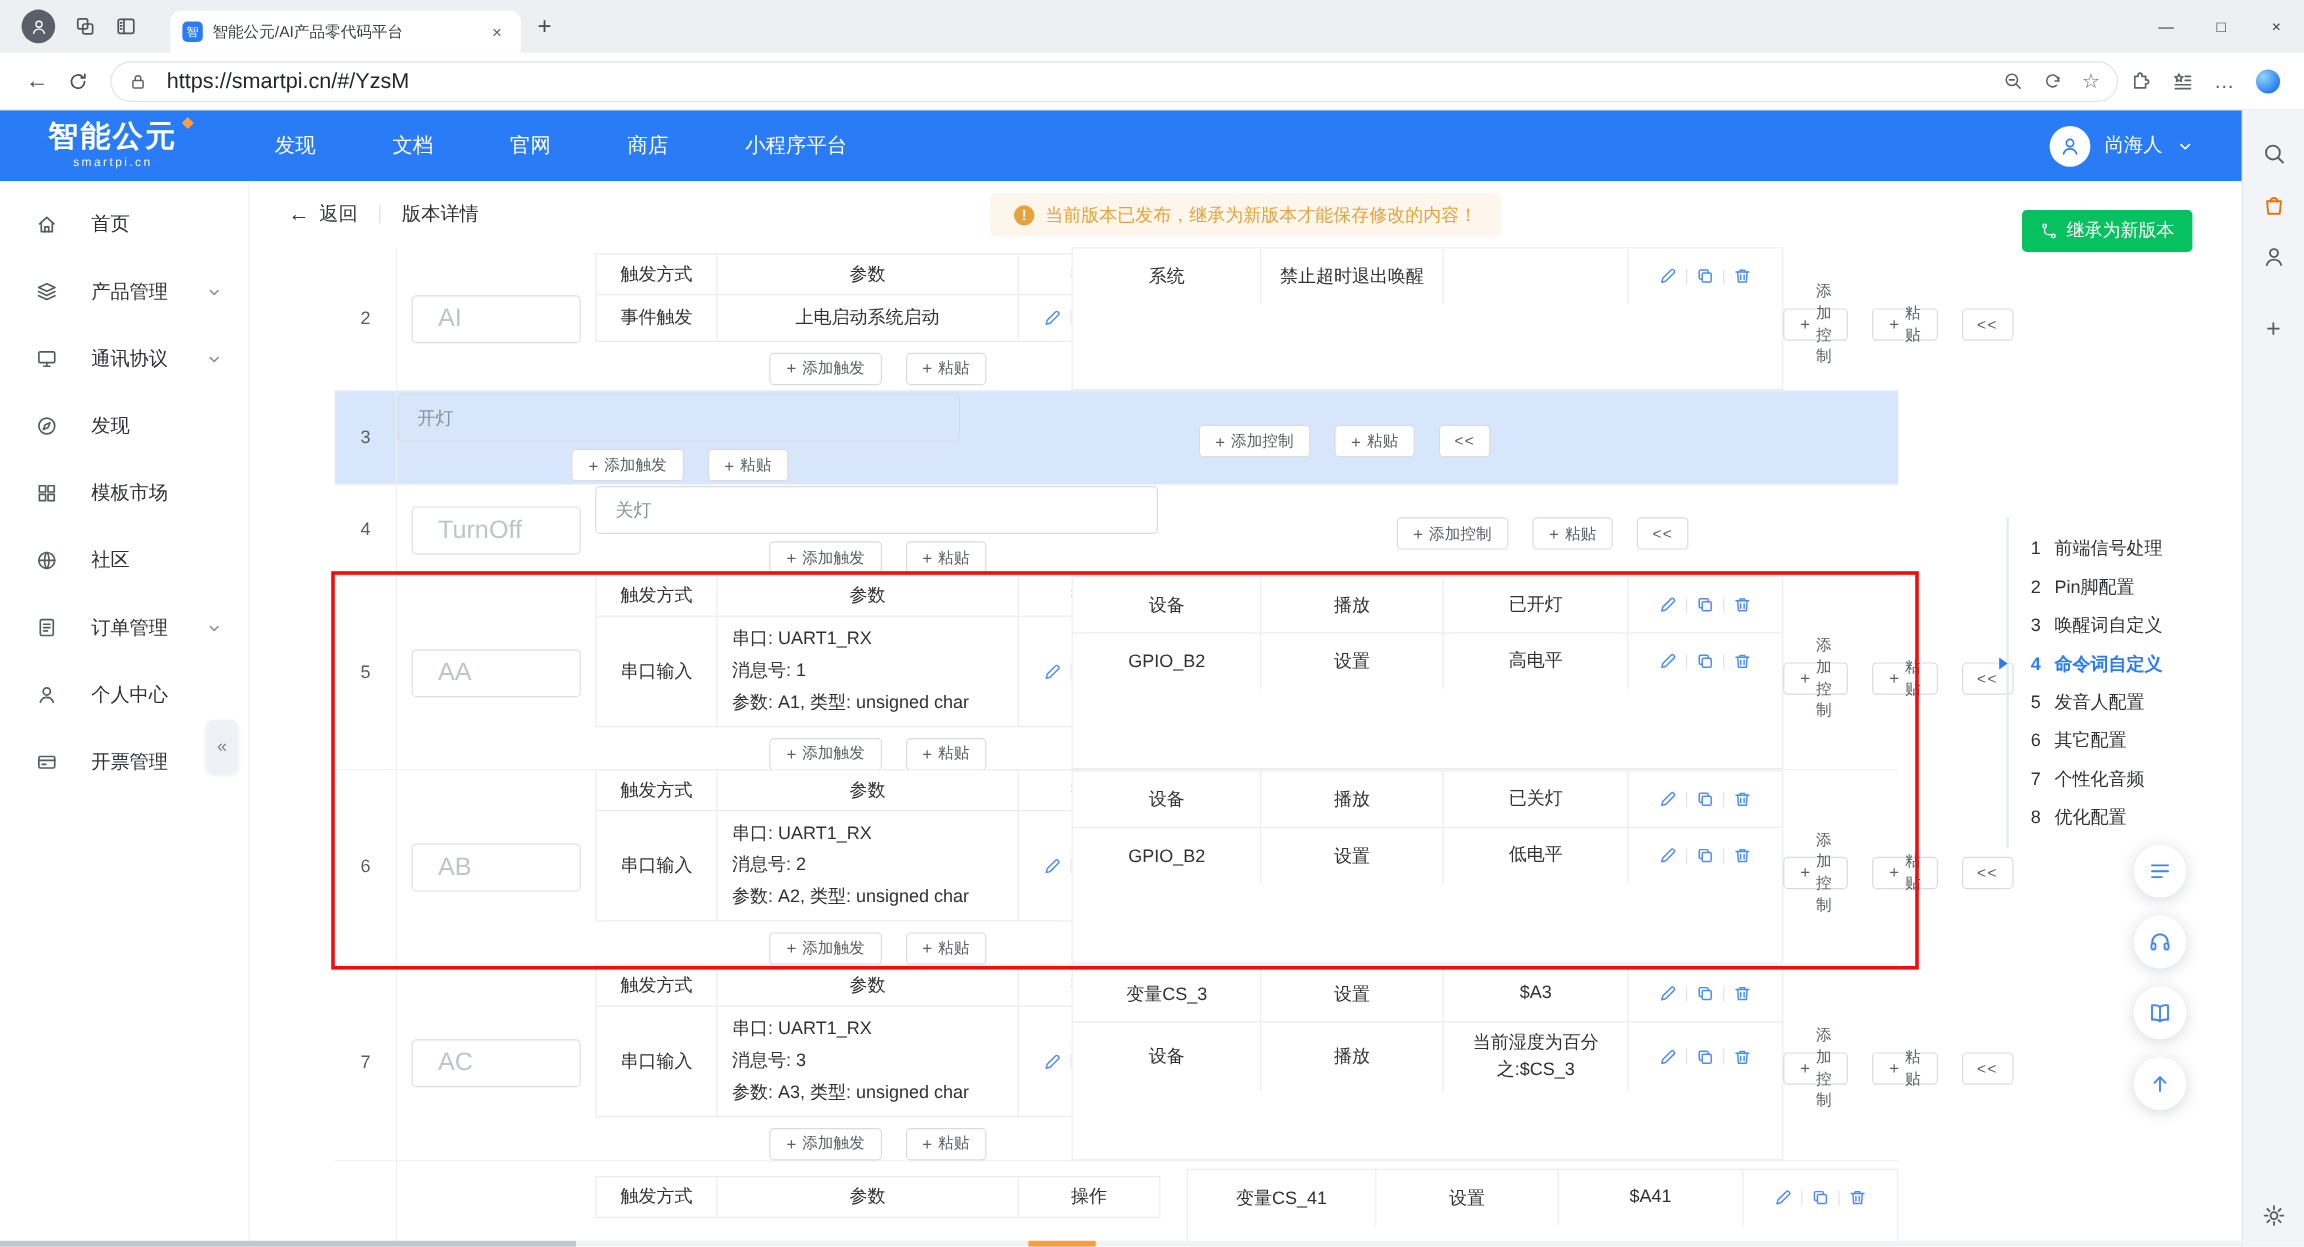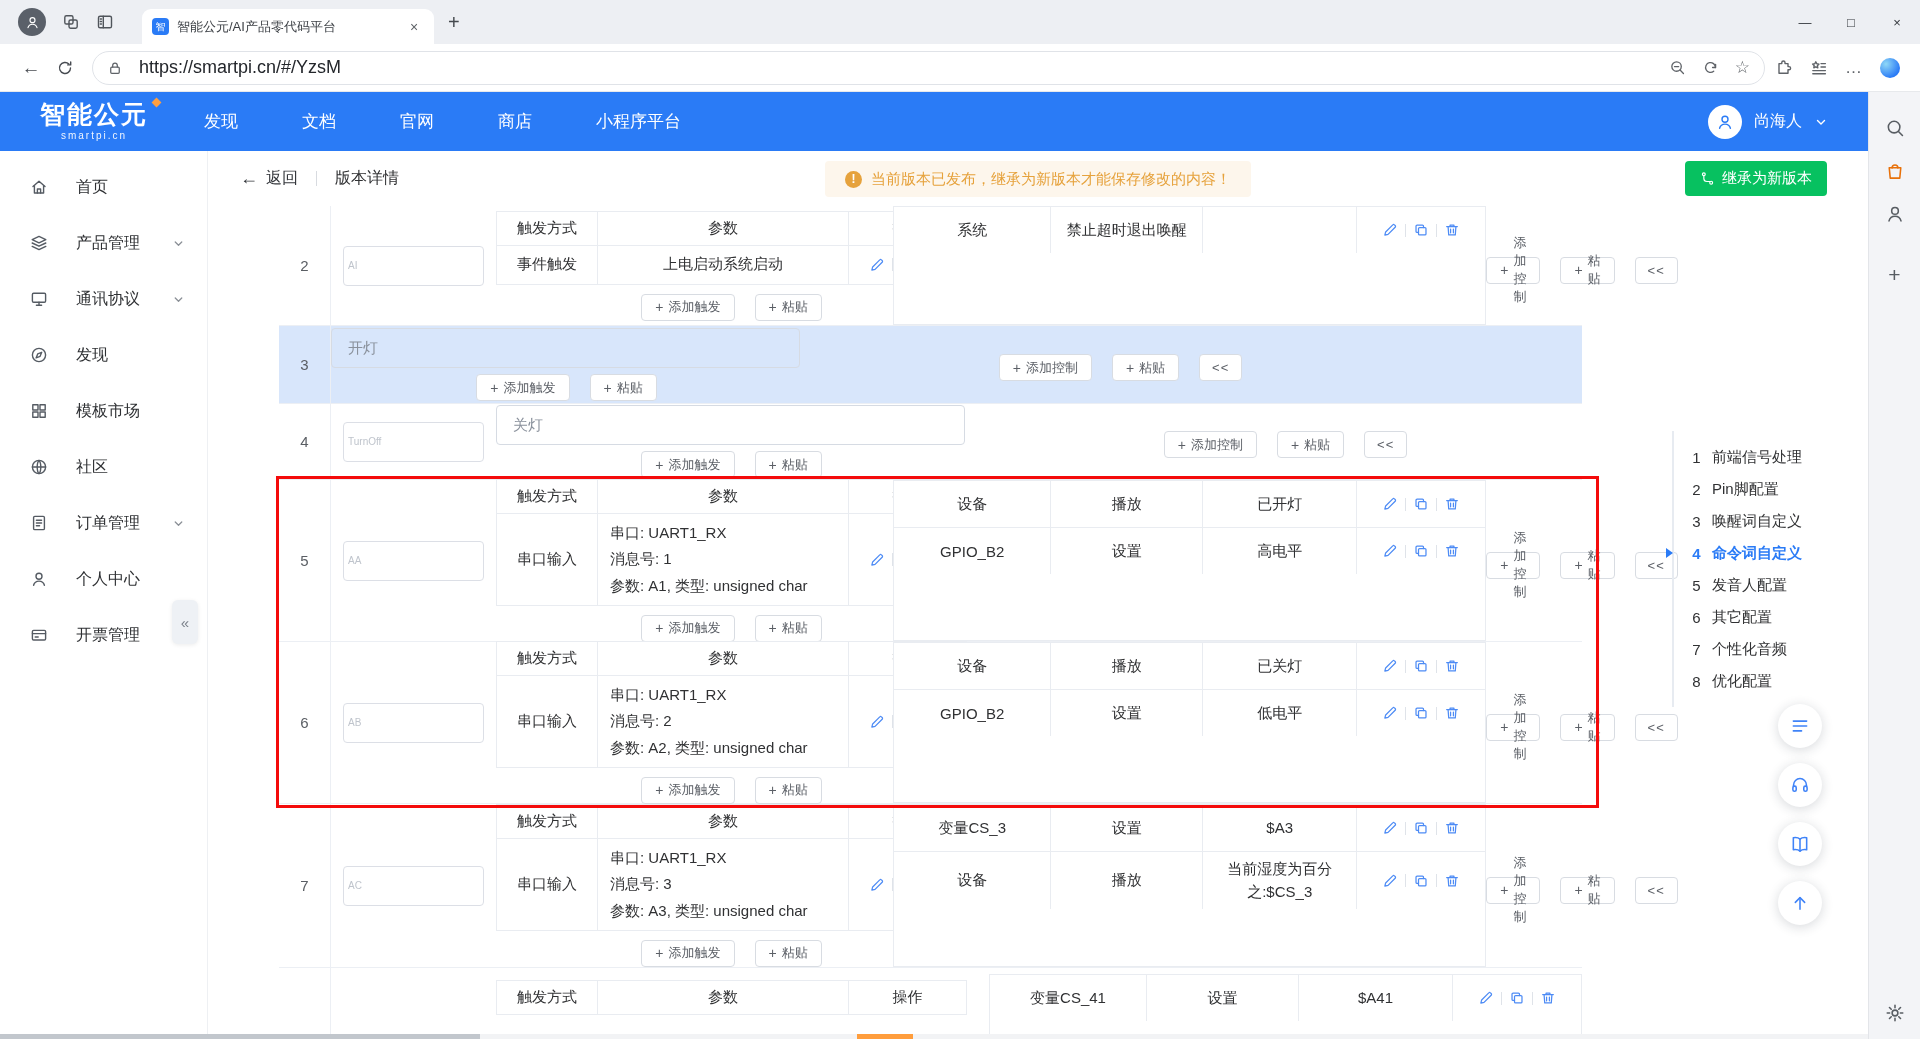--- a/index.html
+++ b/index.html
@@ -42,21 +42,21 @@
   .browser-page{width:1868px;display:flex;flex-direction:column;position:relative}
   .edge-rail{width:52px;background:#f3f4f7;border-left:1px solid #e3e5e9;display:flex;flex-direction:column;
     align-items:center;padding:26px 0 16px;gap:23px;color:#585d63}
   .edge-rail svg{width:20px;height:20px}
   .rail-bag{color:#e8710a}
   .rail-plus{font-size:21px;color:#585d63;margin-top:16px}
   .rail-gear{margin-top:auto}
 
   
   .appbar{height:59px;background:#2a7bf6;display:flex;align-items:center;color:#fff;padding:0 40px}
-  .logo-block{position:relative;margin-right:56px;text-align:center}
+  .logo-block{position:relative;margin-right:81px;text-align:center}
   .logo-main{font-size:25px;font-weight:700;letter-spacing:2px;line-height:1}
   .logo-sub{font-size:10px;opacity:.92;margin-top:3px;letter-spacing:2px}
   .logo-accent{position:absolute;right:-12px;top:-3px;width:7px;height:7px;background:#ff9f40;transform:rotate(45deg)}
   .appnav{display:flex;gap:64px;font-size:17px}
   .app-user{margin-left:auto;display:flex;align-items:center;gap:12px}
   .user-avatar{width:34px;height:34px;border-radius:50%;background:#fff;color:#2a7bf6;
     display:flex;align-items:center;justify-content:center}
   .user-name{font-size:16px}
   .chev-svg{width:14px;height:14px;stroke-width:1.8}
 
@@ -75,35 +75,35 @@
   .main{flex:1;position:relative;background:#fff;display:flex;flex-direction:column}
   .page-header{height:55px;display:flex;align-items:center;padding-left:32px;position:relative;flex:0 0 auto}
   .back-group{display:flex;align-items:center;gap:8px;font-size:16px;color:#33363b}
   .back-arrow{font-size:18px}
   .ph-divider{width:1px;height:15px;background:#d8dbe0;margin:0 18px}
   .ph-title{font-size:16px}
   .warn-banner{position:absolute;left:50%;transform:translateX(-50%);top:10px;height:36px;background:#fdf6ec;
     border-radius:4px;display:flex;align-items:center;gap:9px;padding:0 20px;color:#e6a23c;font-size:15px;white-space:nowrap}
   .warn-dot{width:17px;height:17px;border-radius:50%;background:#e6a23c;color:#fff;font-size:12px;font-weight:700;
     display:flex;align-items:center;justify-content:center;flex:0 0 auto}
-  .green-btn{position:absolute;right:41px;top:10px;height:35px;background:#07c160;color:#fff;border:none;
+  .green-btn{position:absolute;right:41px;top:24px;height:35px;background:#07c160;color:#fff;border:none;
     border-radius:4px;font-size:15px;display:flex;align-items:center;gap:7px;padding:0 15px;cursor:pointer;
     font-family:inherit}
 
   
   .table-area{flex:1;position:relative;padding-left:71px;overflow:hidden}
   .trow{width:1303px;display:flex;border-bottom:1px solid #eceff4;background:#fff}
   .trow.hl{background:#d8e6fb}
   .r2{height:120px}.r3{height:78px}.r4{height:76px}.r5{height:162px}.r6{height:162px}.r7{height:164px}
   .r8{height:71px;border-bottom:none;overflow:hidden}
   .cell-num{width:52px;border-right:1px solid #eceff4;display:flex;align-items:center;justify-content:center;
     font-size:15px;color:#5a5e64;flex:0 0 auto}
   .cell-name{width:165px;display:flex;align-items:center;justify-content:center;flex:0 0 auto}
   .name-input{width:141px;height:40px;border:1px solid #dcdfe6;border-radius:4px;background:#fff;color:#bfc4cc;
-    font-size:10px;display:flex;align-items:center;padding-left:4px}
+    font-size:21px;display:flex;align-items:center;padding-left:21px}
   .cell-trigger{width:471px;display:flex;flex-direction:column;justify-content:center;flex:0 0 auto}
   .gapcol{width:22px;flex:0 0 auto}
   .cell-controls{width:593px;display:flex;flex-direction:row;justify-content:center;flex:0 0 auto}
   .top{justify-content:flex-start;padding-top:12px}
   .top2{justify-content:flex-start;padding-top:6px}
 
   .stable{border:1px solid #e9ecf1;background:#fff}
   .srow{display:flex;border-top:1px solid #e9ecf1}
   .srow:first-child{border-top:none}
   .scell{border-left:1px solid #e9ecf1;display:flex;align-items:center;justify-content:center;font-size:15px;

